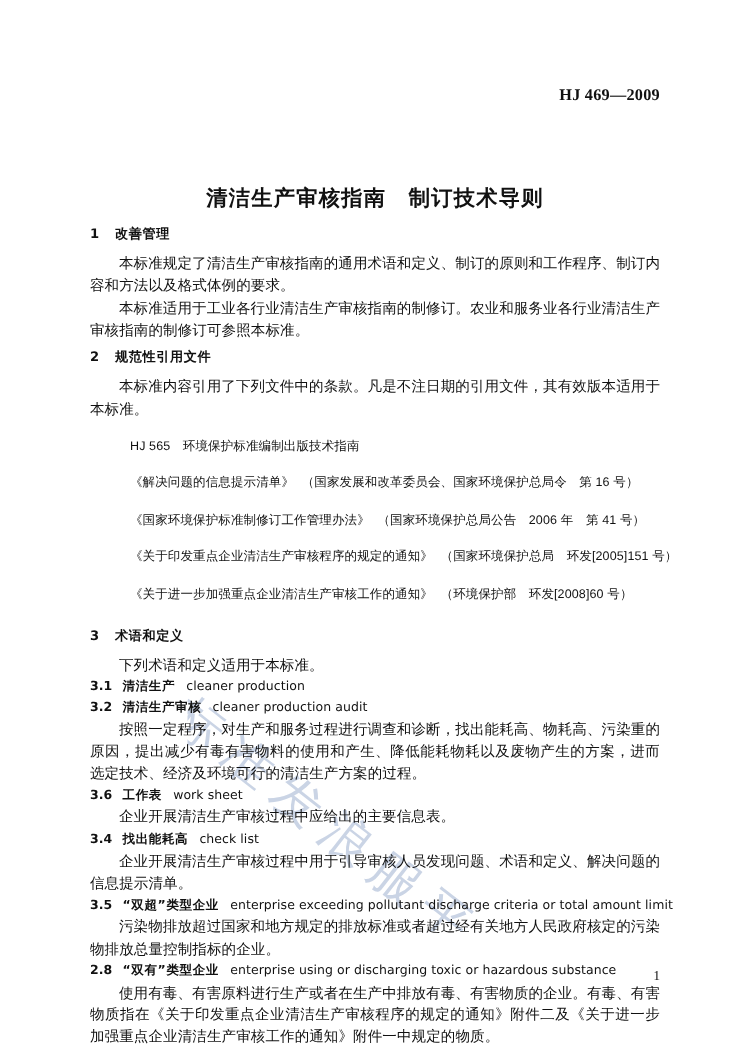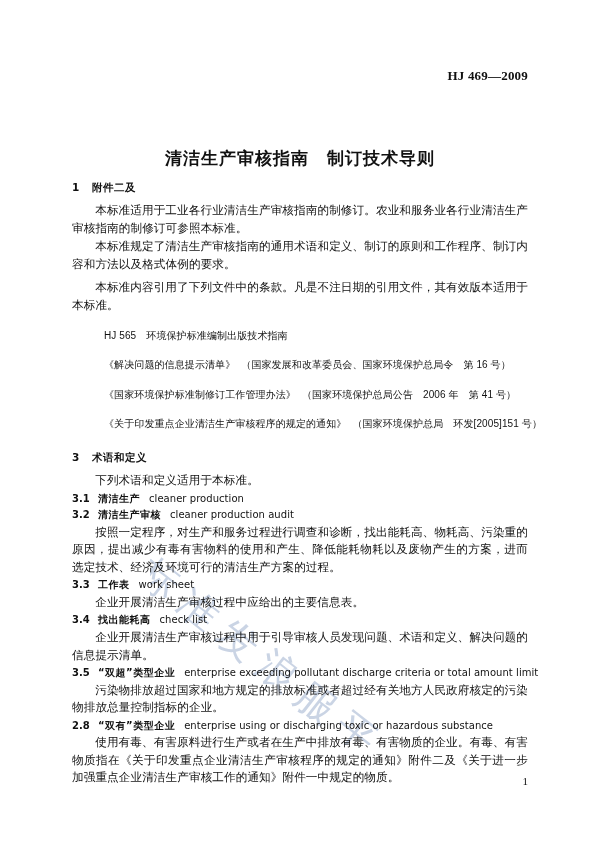--- a/index.html
+++ b/index.html
@@ -162,46 +162,50 @@
     <div class="wm-text">标准发浪服平公</div>
   </div>
 
   <div id="std-header">HJ 469—2009</div>
 
   <div id="doc-title">清洁生产审核指南　制订技术导则</div>
 
   <div id="content">
 
     <div class="sec-head">
-      <span class="num">1</span><span class="cn">附件二及</span>
+      <span class="num">1</span><span class="cn">改善管理</span>
     </div>
+    <p class="para">本标准规定了清洁生产审核指南的通用术语和定义、制订的原则和工作程序、制订内容和方法以及格式体例的要求。</p>
     <p class="para">本标准适用于工业各行业清洁生产审核指南的制修订。农业和服务业各行业清洁生产审核指南的制修订可参照本标准。</p>
-    <p class="para">本标准规定了清洁生产审核指南的通用术语和定义、制订的原则和工作程序、制订内容和方法以及格式体例的要求。</p>
 
     <div class="block-gap-sm"></div>
 
+    <div class="sec-head">
+      <span class="num">2</span><span class="cn">规范性引用文件</span>
+    </div>
     <p class="para">本标准内容引用了下列文件中的条款。凡是不注日期的引用文件，其有效版本适用于本标准。</p>
     <div id="ref-list">
         <p class="refline"><span>HJ 565</span><span class="gap"></span><span>环境保护标准编制出版技术指南</span></p>
         <p class="refline"><span>《解决问题的信息提示清单》</span><span class="gap-sm"></span><span>（国家发展和改革委员会、国家环境保护总局令</span><span class="gap"></span><span>第 16 号）</span></p>
         <p class="refline"><span>《国家环境保护标准制修订工作管理办法》</span><span class="gap-sm"></span><span>（国家环境保护总局公告</span><span class="gap"></span><span>2006 年　第 41 号）</span></p>
         <p class="refline"><span>《关于印发重点企业清洁生产审核程序的规定的通知》</span><span class="gap-sm"></span><span>（国家环境保护总局</span><span class="gap"></span><span>环发[2005]151 号）</span></p>
+        <p class="refline"><span>《关于进一步加强重点企业清洁生产审核工作的通知》</span><span class="gap-sm"></span><span>（环境保护部</span><span class="gap"></span><span>环发[2008]60 号）</span></p>
       </div>
 
     <div class="block-gap-sm"></div>
 
     <div class="sec-head">
       <span class="num">3</span><span class="cn">术语和定义</span>
     </div>
     <p class="para">下列术语和定义适用于本标准。</p>
     <div id="term-list">
         <div class="term-head"><span class="num">3.1</span><span class="cn">清洁生产</span><span class="en">cleaner production</span></div>
         <div class="term-head"><span class="num">3.2</span><span class="cn">清洁生产审核</span><span class="en">cleaner production audit</span></div>
         <p class="para">按照一定程序，对生产和服务过程进行调查和诊断，找出能耗高、物耗高、污染重的原因，提出减少有毒有害物料的使用和产生、降低能耗物耗以及废物产生的方案，进而选定技术、经济及环境可行的清洁生产方案的过程。</p>
-        <div class="term-head"><span class="num">3.3</span><span class="cn">工作表</span><span class="en">work sheet</span></div>
+        <div class="term-head"><span class="num">3.6</span><span class="cn">工作表</span><span class="en">work sheet</span></div>
         <p class="para">企业开展清洁生产审核过程中应给出的主要信息表。</p>
         <div class="term-head"><span class="num">3.4</span><span class="cn">找出能耗高</span><span class="en">check list</span></div>
         <p class="para">企业开展清洁生产审核过程中用于引导审核人员发现问题、术语和定义、解决问题的信息提示清单。</p>
         <div class="term-head"><span class="num">3.5</span><span class="cn">“双超”类型企业</span><span class="en">enterprise exceeding pollutant discharge criteria or total amount limit</span></div>
         <p class="para">污染物排放超过国家和地方规定的排放标准或者超过经有关地方人民政府核定的污染物排放总量控制指标的企业。</p>
         <div class="term-head"><span class="num">2.8</span><span class="cn">“双有”类型企业</span><span class="en">enterprise using or discharging toxic or hazardous substance</span></div>
         <p class="para">使用有毒、有害原料进行生产或者在生产中排放有毒、有害物质的企业。有毒、有害物质指在《关于印发重点企业清洁生产审核程序的规定的通知》附件二及《关于进一步加强重点企业清洁生产审核工作的通知》附件一中规定的物质。</p>
       </div>
 
   </div>

